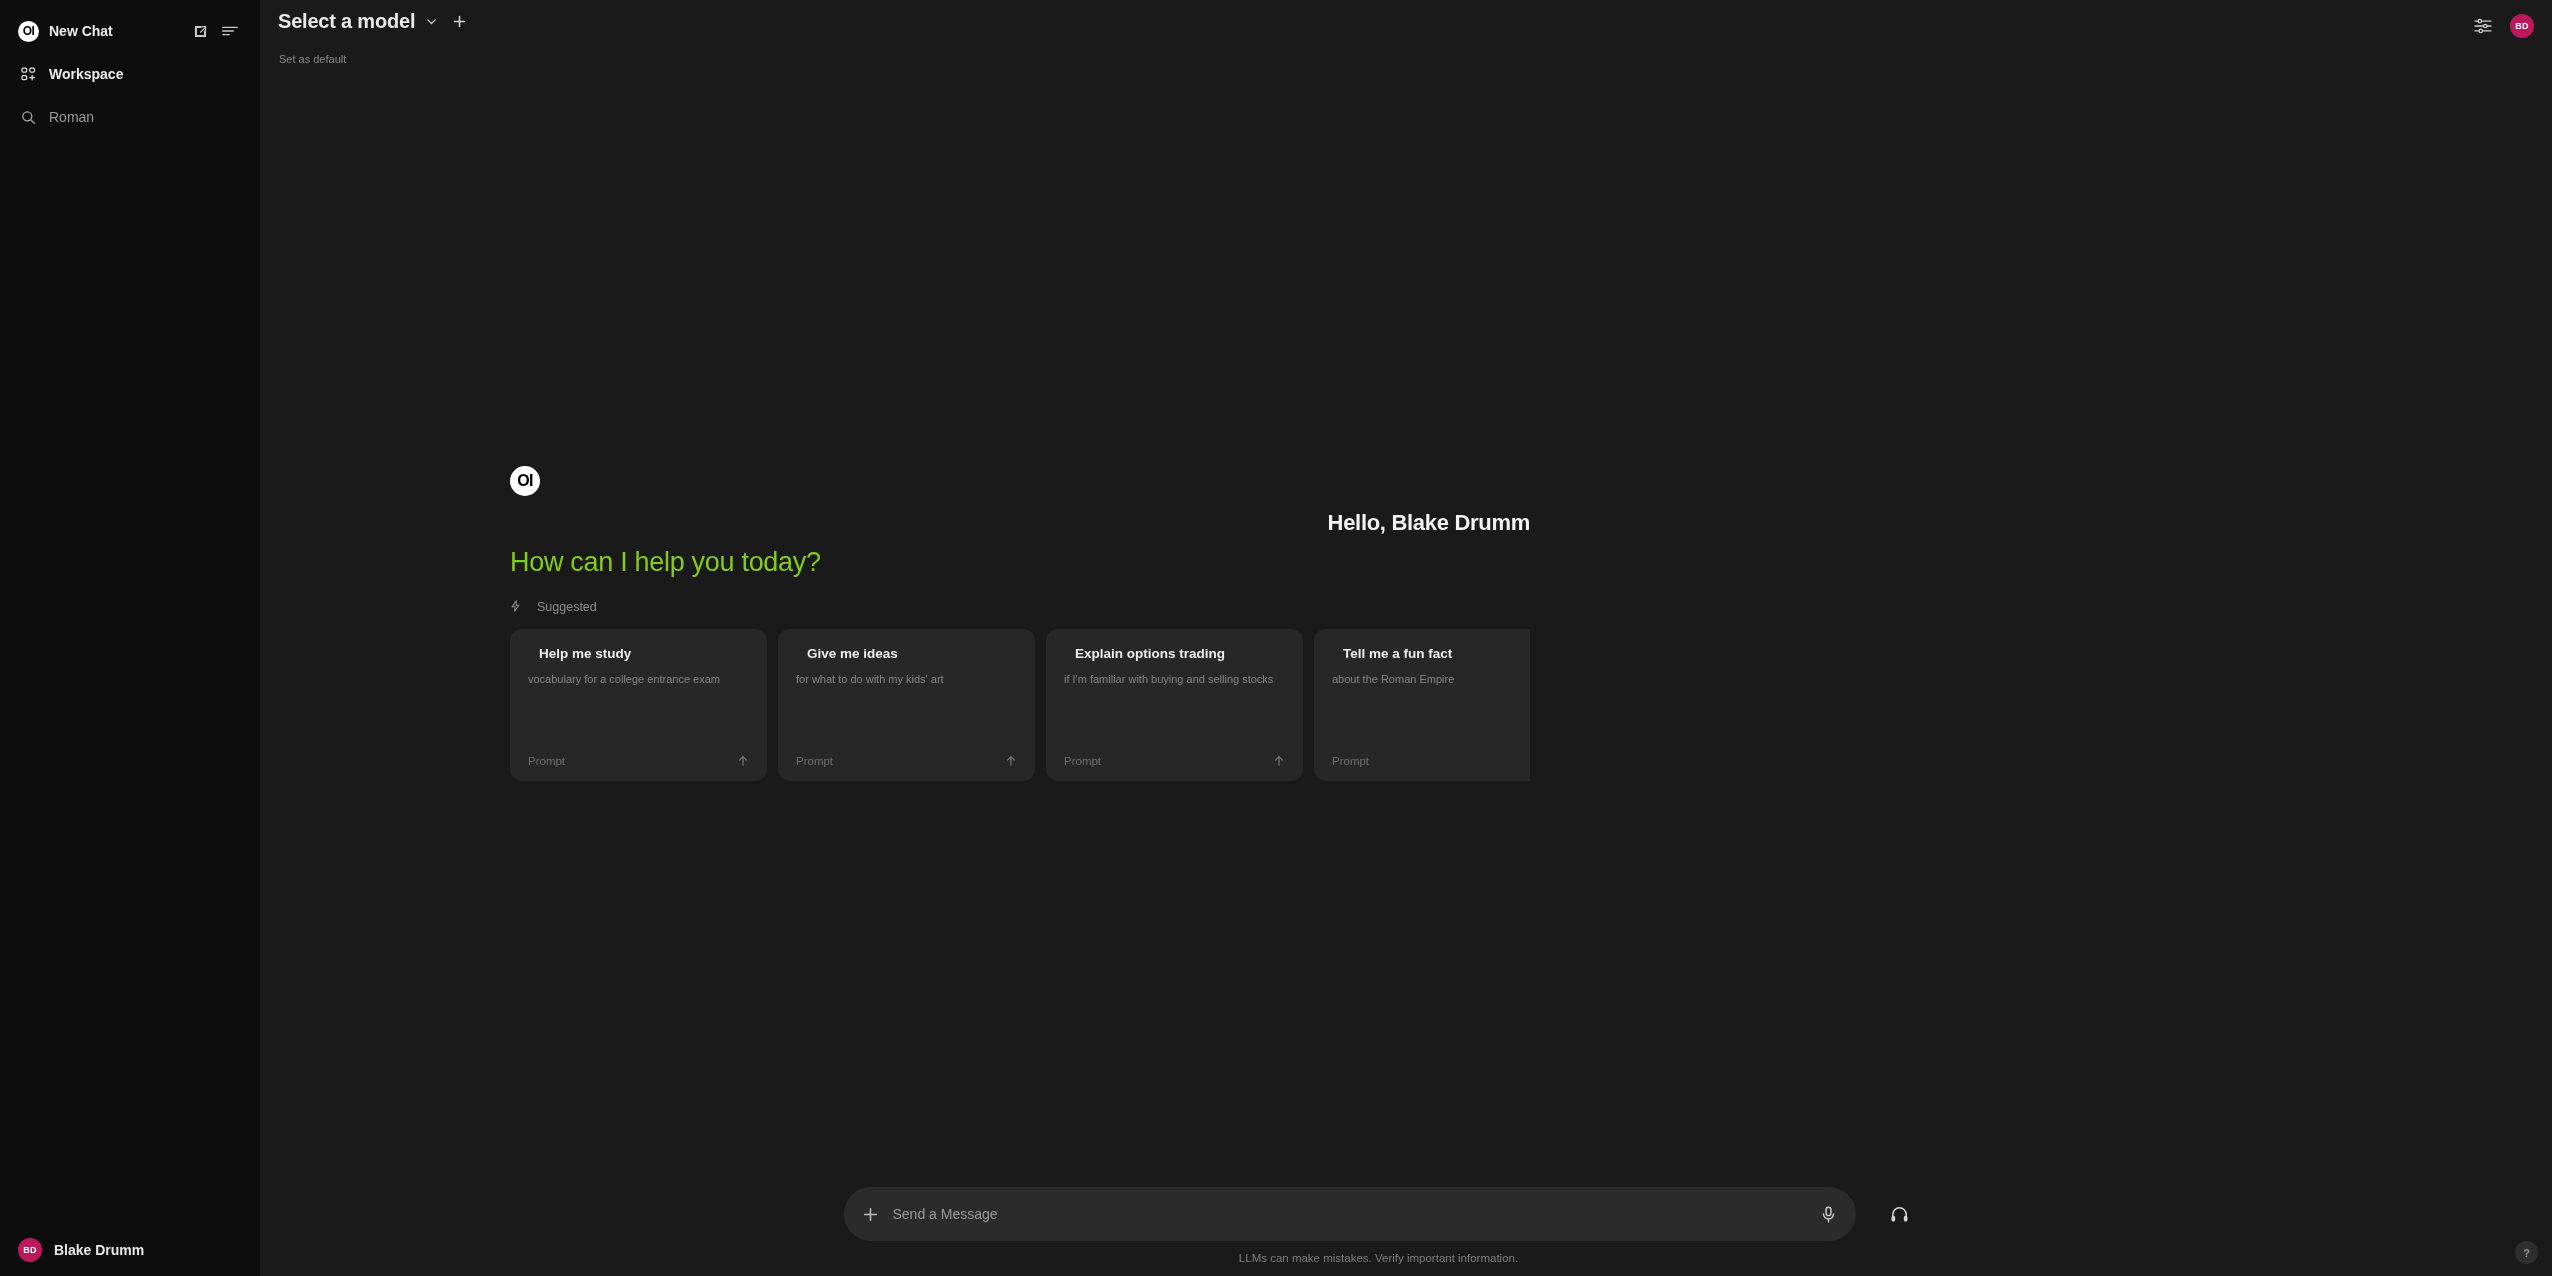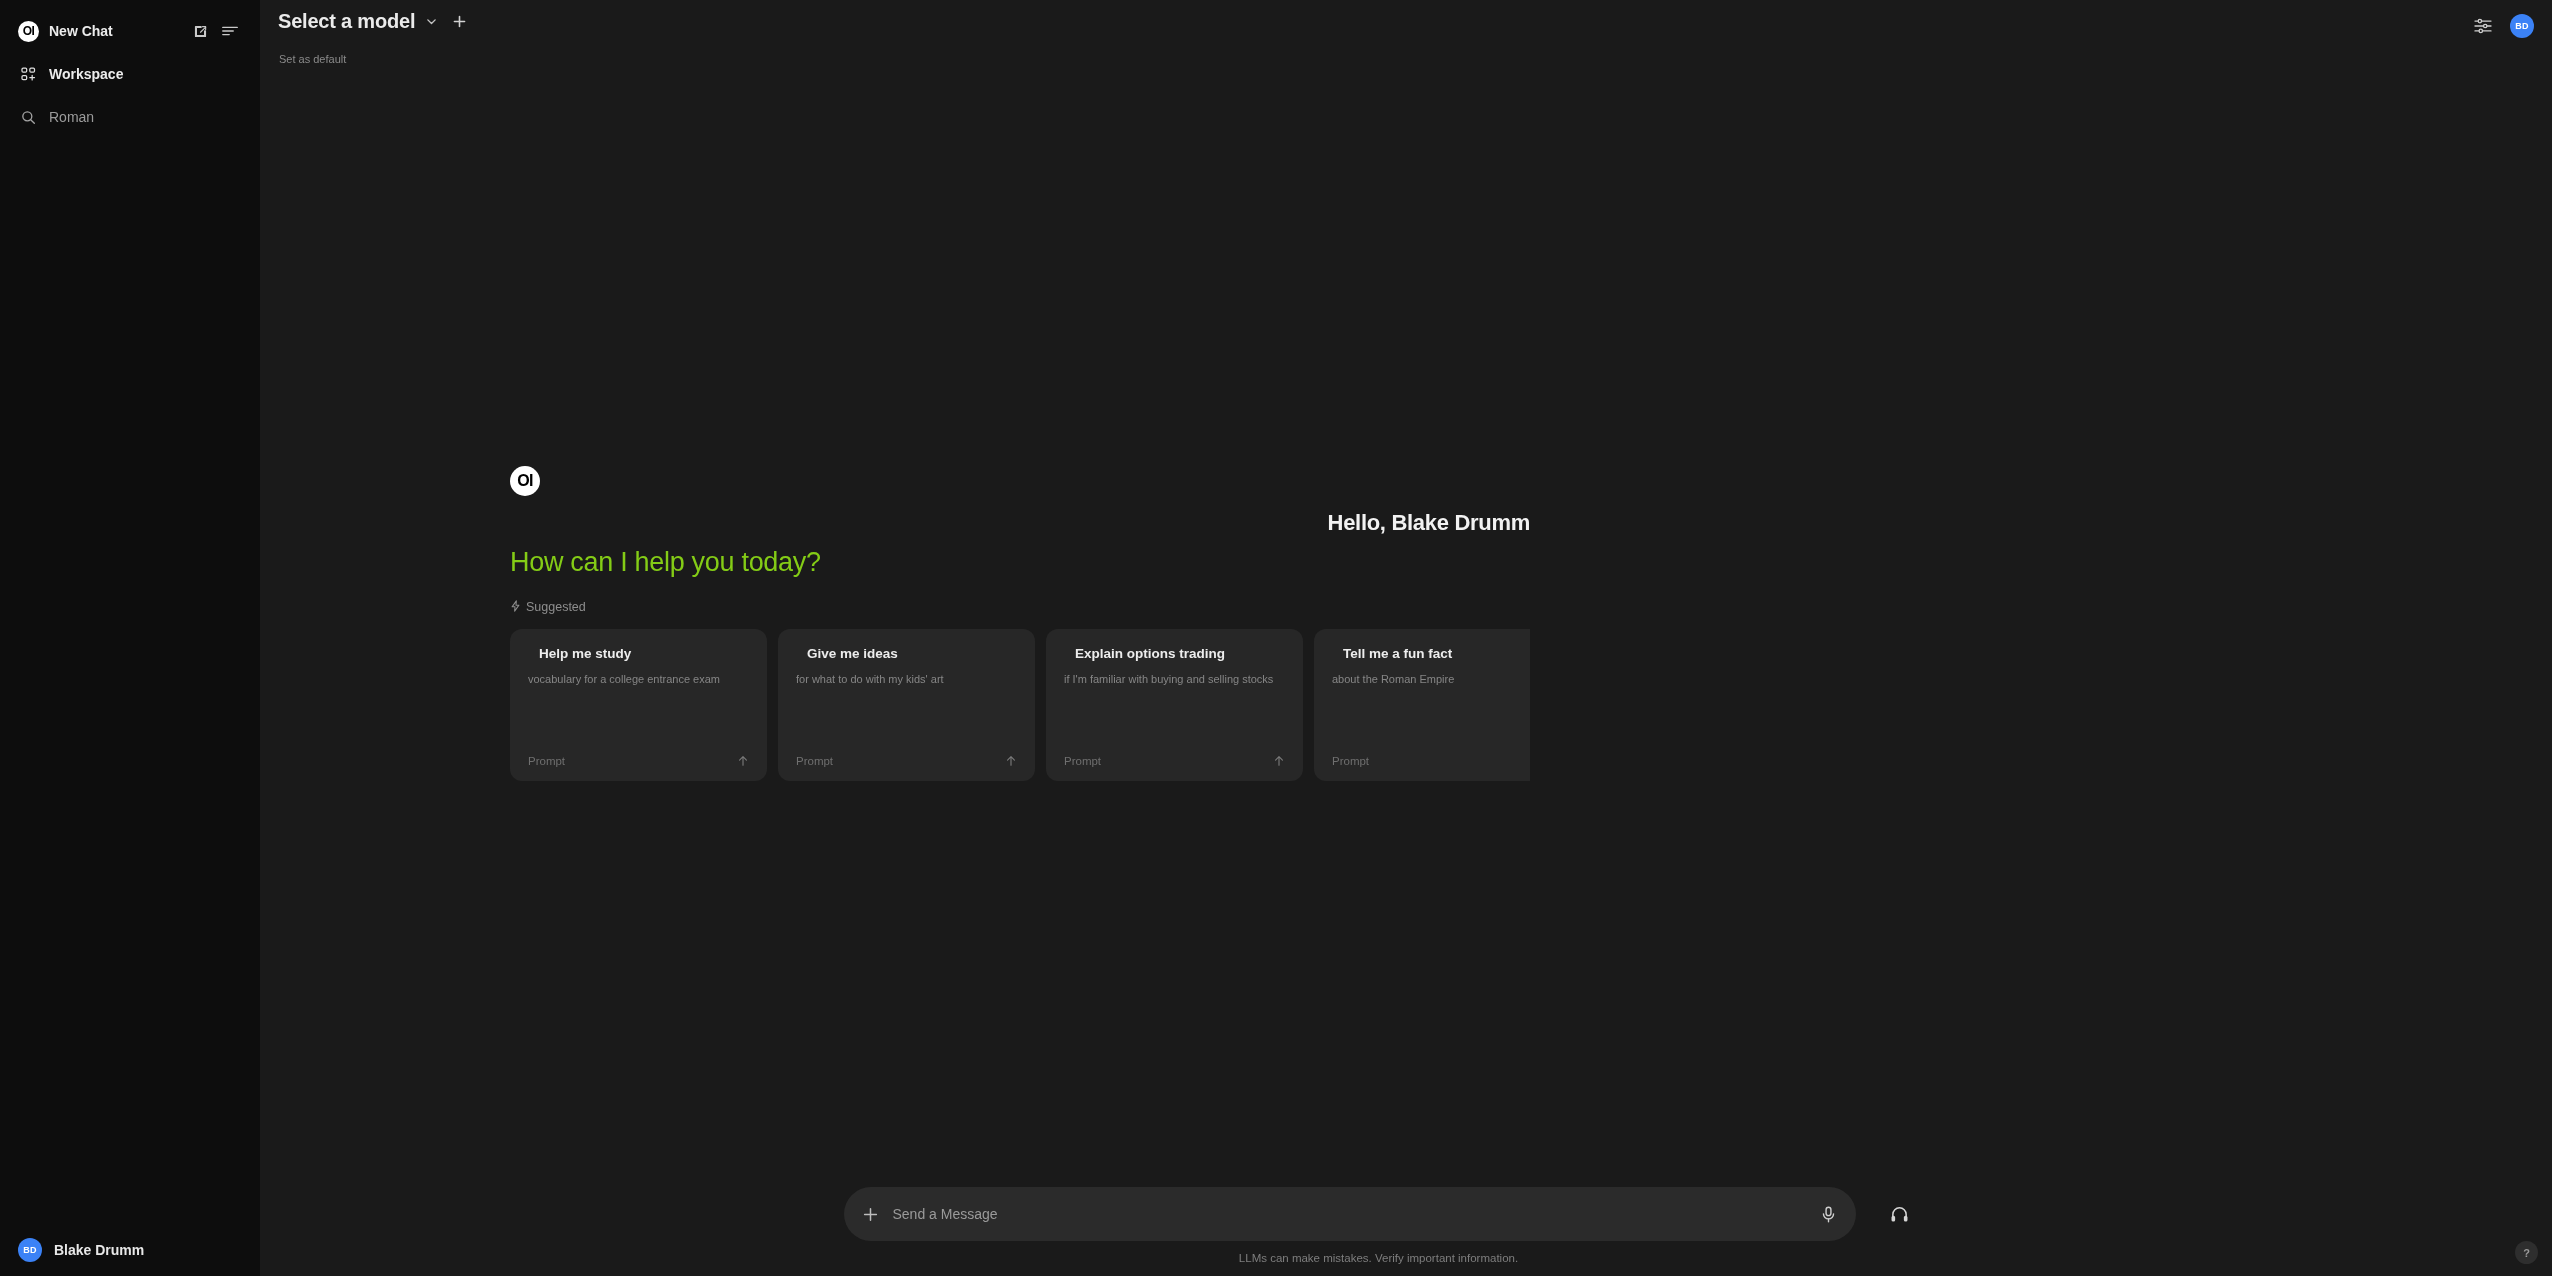--- a/index.html
+++ b/index.html
@@ -51,21 +51,21 @@
   .sb-row.search { margin-top: 9px; }
 
   .sb-spacer { flex: 1 1 auto; }
 
   .sb-user {
     display: flex; align-items: center; gap: 12px;
     padding: 10px 12px 14px 18px;
   }
   .avatar {
     width: 24px; height: 24px; border-radius: 50%;
-    background: #3b82f6; color: #ffffff;
+    background: #be185d; color: #ffffff;
     display: flex; align-items: center; justify-content: center;
     font-size: 9px; font-weight: 700; letter-spacing: 0.2px;
     flex: 0 0 24px;
   }
   .sb-user-name { color: #e8e8e8; font-size: 14px; font-weight: 600; }
 
   
   .main {
     flex: 1 1 auto; height: 1276px;
     background: #1a1a1a;
@@ -102,21 +102,21 @@
     width: 30px; height: 30px; border-radius: 50%;
     background: #ffffff; color: #000;
     display: flex; align-items: center; justify-content: center;
     font-size: 16px; font-weight: 700; letter-spacing: -0.8px;
     margin-bottom: 14px;
   }
   .hello { color: #f2f2f2; font-size: 22px; font-weight: 700; letter-spacing: -0.3px; text-align: right; }
   .howhelp { color: #84cc16; font-size: 27px; font-weight: 500; letter-spacing: -0.3px; margin-top: 11px; }
 
   .suggested-row {
-    display: flex; align-items: flex-start; gap: 5px;
+    display: flex; align-items: flex-start; gap: 16px;
     margin-top: 22px; margin-bottom: 15px;
   }
   .suggested-label { color: #8e8e8e; font-size: 12.5px; }
 
   .cards {
     display: flex; gap: 11px;
     width: 1020px;
     overflow: hidden;
   }
   .card {

